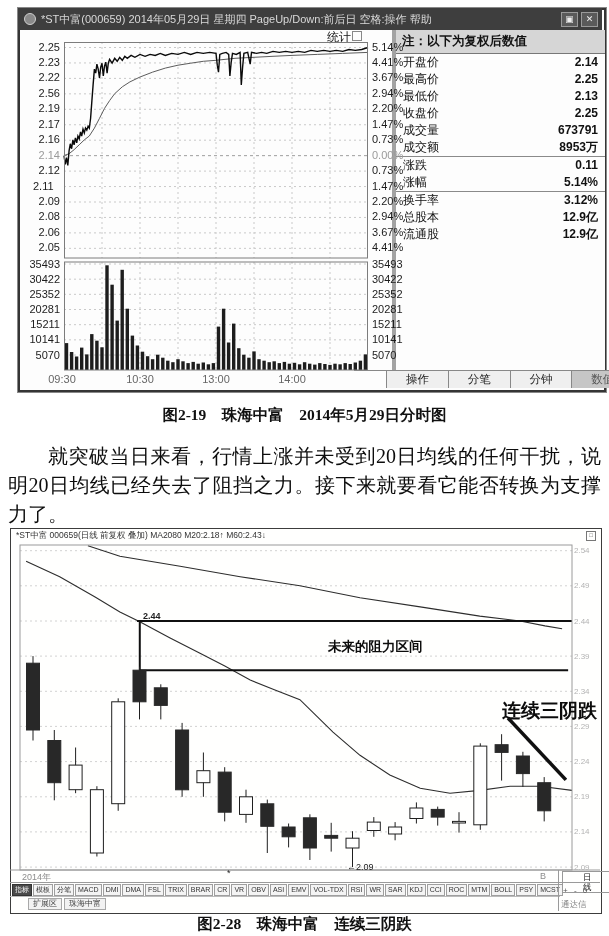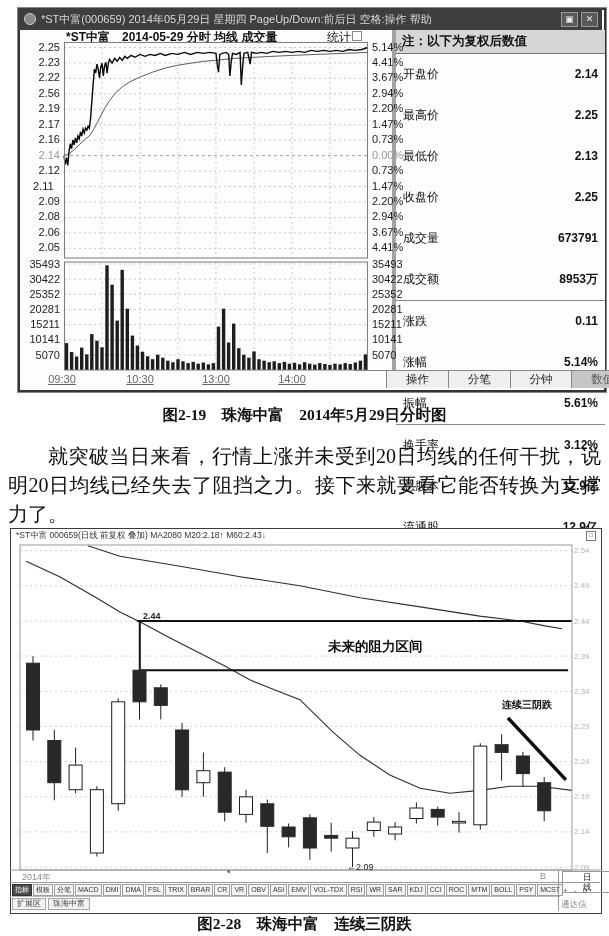--- a/index.html
+++ b/index.html
@@ -13,57 +13,57 @@
             padding:0 4px;box-sizing:border-box;}
   #titlebar .app-ico{width:10px;height:10px;border:1px solid #cfcfcf;border-radius:50%;margin:0 5px 0 2px;background:#8a8a8a;}
   #titlebar .t{color:#d9d9d9;font-size:11px;white-space:nowrap;overflow:hidden;flex:1;}
   .tbtn{width:15px;height:13px;border:1px solid #9a9a9a;background:#5a5a5a;color:#eee;font-size:9px;
         line-height:12px;text-align:center;margin-left:3px;}
   
   .ihead{font-size:12px;color:#111;white-space:nowrap;}
   
   .axlbl{position:absolute;font-size:11px;color:#1c1c1c;line-height:11px;}
   .axlbl.gray{color:#9a9a9a;}
-  .tlbl{position:absolute;font-size:11px;color:#666;text-decoration:underline;}
+  .tlbl{position:absolute;font-size:11px;color:#666;}
   
   #info-panel{left:392px;top:30px;width:209px;height:340px;border-left:4px solid #a3a3a3;background:#fdfdfd;}
   #info-note{height:23px;line-height:23px;background:#d6d6d6;border-bottom:1px solid #777;
              font-size:12.5px;font-weight:bold;padding:0 6px;}
   .igroup{border-top:1px solid #8a8a8a;}
   .igroup:first-of-type{border-top:none;}
-  .irow{display:flex;justify-content:space-between;height:17px;line-height:17px;font-size:12px;padding:12px 7px;}
+  .irow{display:flex;justify-content:space-between;height:17px;line-height:17px;font-size:12px;padding:0 7px;}
   .irow .v{font-weight:bold;}
   
   #time-row{left:28px;top:370px;width:326px;height:17px;}
   #foot-tabs{left:354px;top:370px;width:247px;height:17px;display:flex;border-top:1px solid #888;padding-left:32px;}
   .ftab{flex:1;border-left:1px solid #888;font-size:11.5px;text-align:center;line-height:16px;background:#efefef;color:#222;}
   .ftab.active{background:#c6c6c6;color:#555;}
   
   .caption{left:0;width:609px;text-align:center;font-family:"Liberation Serif",serif;
            font-weight:bold;font-size:15.5px;color:#101010;}
   #paragraph{left:8px;top:442px;width:593px;font-family:"Liberation Serif",serif;font-size:20px;
              line-height:29px;text-align:justify;text-indent:2em;color:#0d0d0d;}
   
   #win-bottom{left:10px;top:528px;width:590px;height:384px;border:1px solid #3c3c3c;background:#fffffe;}
   #daily-header{left:16px;top:530px;font-size:8.5px;color:#333;white-space:nowrap;}
   #daily-corner{left:586px;top:531px;width:8px;height:8px;border:1px solid #777;font-size:6px;line-height:7px;text-align:center;color:#555;}
   .draxis{position:absolute;font-size:8px;color:#b3b3b3;width:26px;}
   .dann{position:absolute;font-weight:bold;color:#0c0c0c;font-family:"Liberation Serif",serif;}
   #ann-zone{font-size:13.5px;}
-  #ann-drops{font-size:10px;}
+  #ann-drops{font-size:19px;}
   .dsmall{position:absolute;font-size:9px;color:#222;}
   .dgray{color:#8d8d8d;}
   
   #tb-sep1{left:10px;top:882px;width:590px;height:1px;background:#9a9a9a;}
   #tb-sep2{left:10px;top:896px;width:550px;height:1px;background:#bbb;}
   #toolbar1{left:12px;top:884px;width:546px;height:12px;display:flex;}
   .ttab{border:1px solid #9f9f9f;font-size:7px;line-height:9px;padding:0 2px;margin-right:1px;color:#333;
         background:#f4f4f4;white-space:nowrap;}
   .ttab.active{background:#4a4a4a;color:#fff;border-color:#333;}
-  #toolbar2{left:12px;top:898px;height:12px;display:flex;}
+  #toolbar2{left:12px;top:898px;height:12px;display:flex;padding-left:16px;}
   .ttab2{border:1px solid #a8a8a8;font-size:8px;line-height:10px;padding:0 4px;margin-right:2px;color:#444;background:#f2f2f2;}
   #rightcol{left:558px;top:870px;width:42px;height:41px;border-left:1px solid #9a9a9a;}
   #period-box{position:absolute;left:3px;top:1px;border:1px solid #999;font-size:8.5px;line-height:10px;padding:0 20px;color:#222;}
   #zoomc{position:absolute;left:4px;top:16px;font-size:8px;color:#555;letter-spacing:2px;}
   #brand{position:absolute;left:2px;top:29px;font-size:8.5px;color:#8a8a8a;}
   
   svg{position:absolute;overflow:visible;}
   .grid{stroke:#c9c9c9;stroke-dasharray:2,3;stroke-width:1;}
   .grid0{stroke:#9f9f9f;stroke-dasharray:3,3;stroke-width:1;}
   .frame{fill:none;stroke:#7c7c7c;stroke-width:1;}
@@ -86,21 +86,20 @@
 
   <div class="abs" id="win-top"></div>
 
   <div class="abs" id="titlebar">
     <span class="app-ico"></span>
     <span class="t">*ST中富(000659) 2014年05月29日 星期四  PageUp/Down:前后日  空格:操作  帮助</span>
     <span class="tbtn">▣</span>
     <span class="tbtn">✕</span>
   </div>
 
-  <div class="abs ihead" style="left:66px;top:29px;font-weight:bold;">*ST中富　2014-05-29 分时 均线 成交量</div>
   <div class="abs ihead" style="left:327px;top:29px;">统计</div>
   <div class="abs" style="left:352px;top:31px;width:8px;height:8px;border:1px solid #888;"></div>
 
   <svg id="intraday-svg" class="abs" style="left:64px;top:42px;" width="304" height="330">
       <line x1="0" x2="304" y1="5.5" y2="5.5" class="grid"></line>
       <line x1="0" x2="304" y1="20.95" y2="20.95" class="grid"></line>
       <line x1="0" x2="304" y1="36.4" y2="36.4" class="grid"></line>
       <line x1="0" x2="304" y1="51.849999999999994" y2="51.849999999999994" class="grid"></line>
       <line x1="0" x2="304" y1="67.3" y2="67.3" class="grid"></line>
       <line x1="0" x2="304" y1="82.75" y2="82.75" class="grid"></line>
@@ -230,24 +229,20 @@
         </div>
         <div class="igroup">
           <div class="irow">
             <span>涨跌</span>
             <span class="v">0.11</span>
           </div>
           <div class="irow">
             <span>涨幅</span>
             <span class="v">5.14%</span>
           </div>
-          <div class="irow">
-            <span>振幅</span>
-            <span class="v">5.61%</span>
-          </div>
         </div>
         <div class="igroup">
           <div class="irow">
             <span>换手率</span>
             <span class="v">3.12%</span>
           </div>
           <div class="irow">
             <span>总股本</span>
             <span class="v">12.9亿</span>
           </div>

